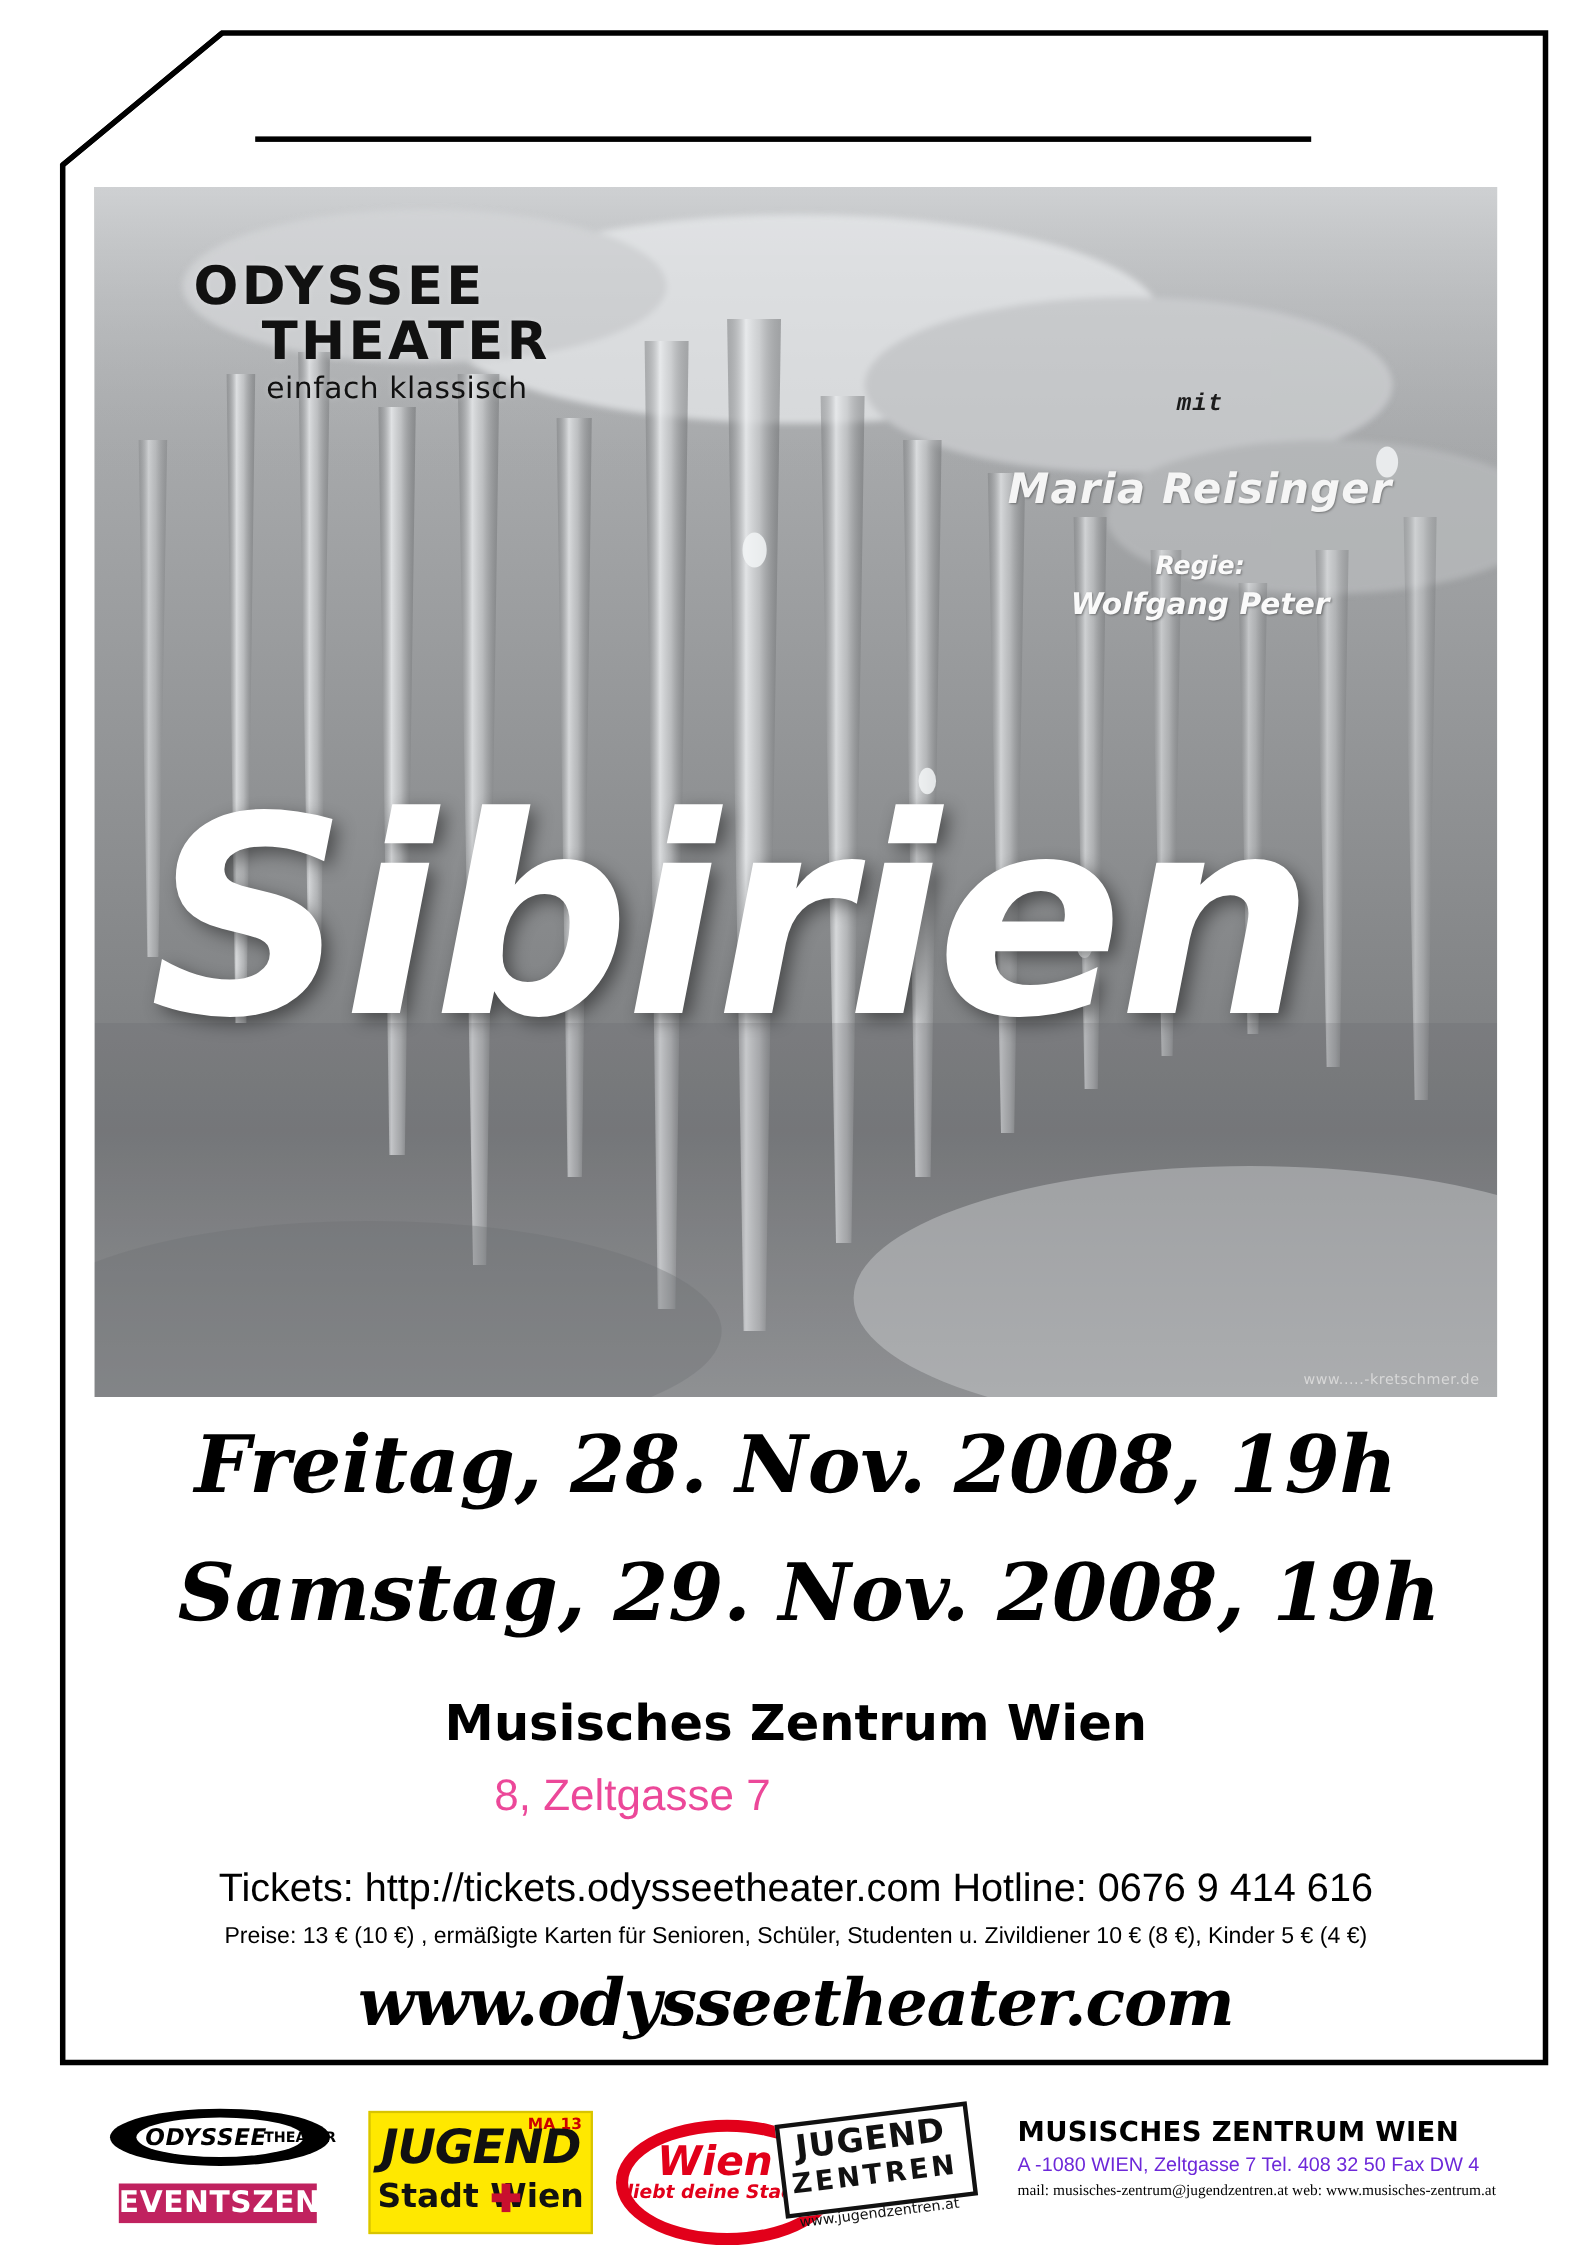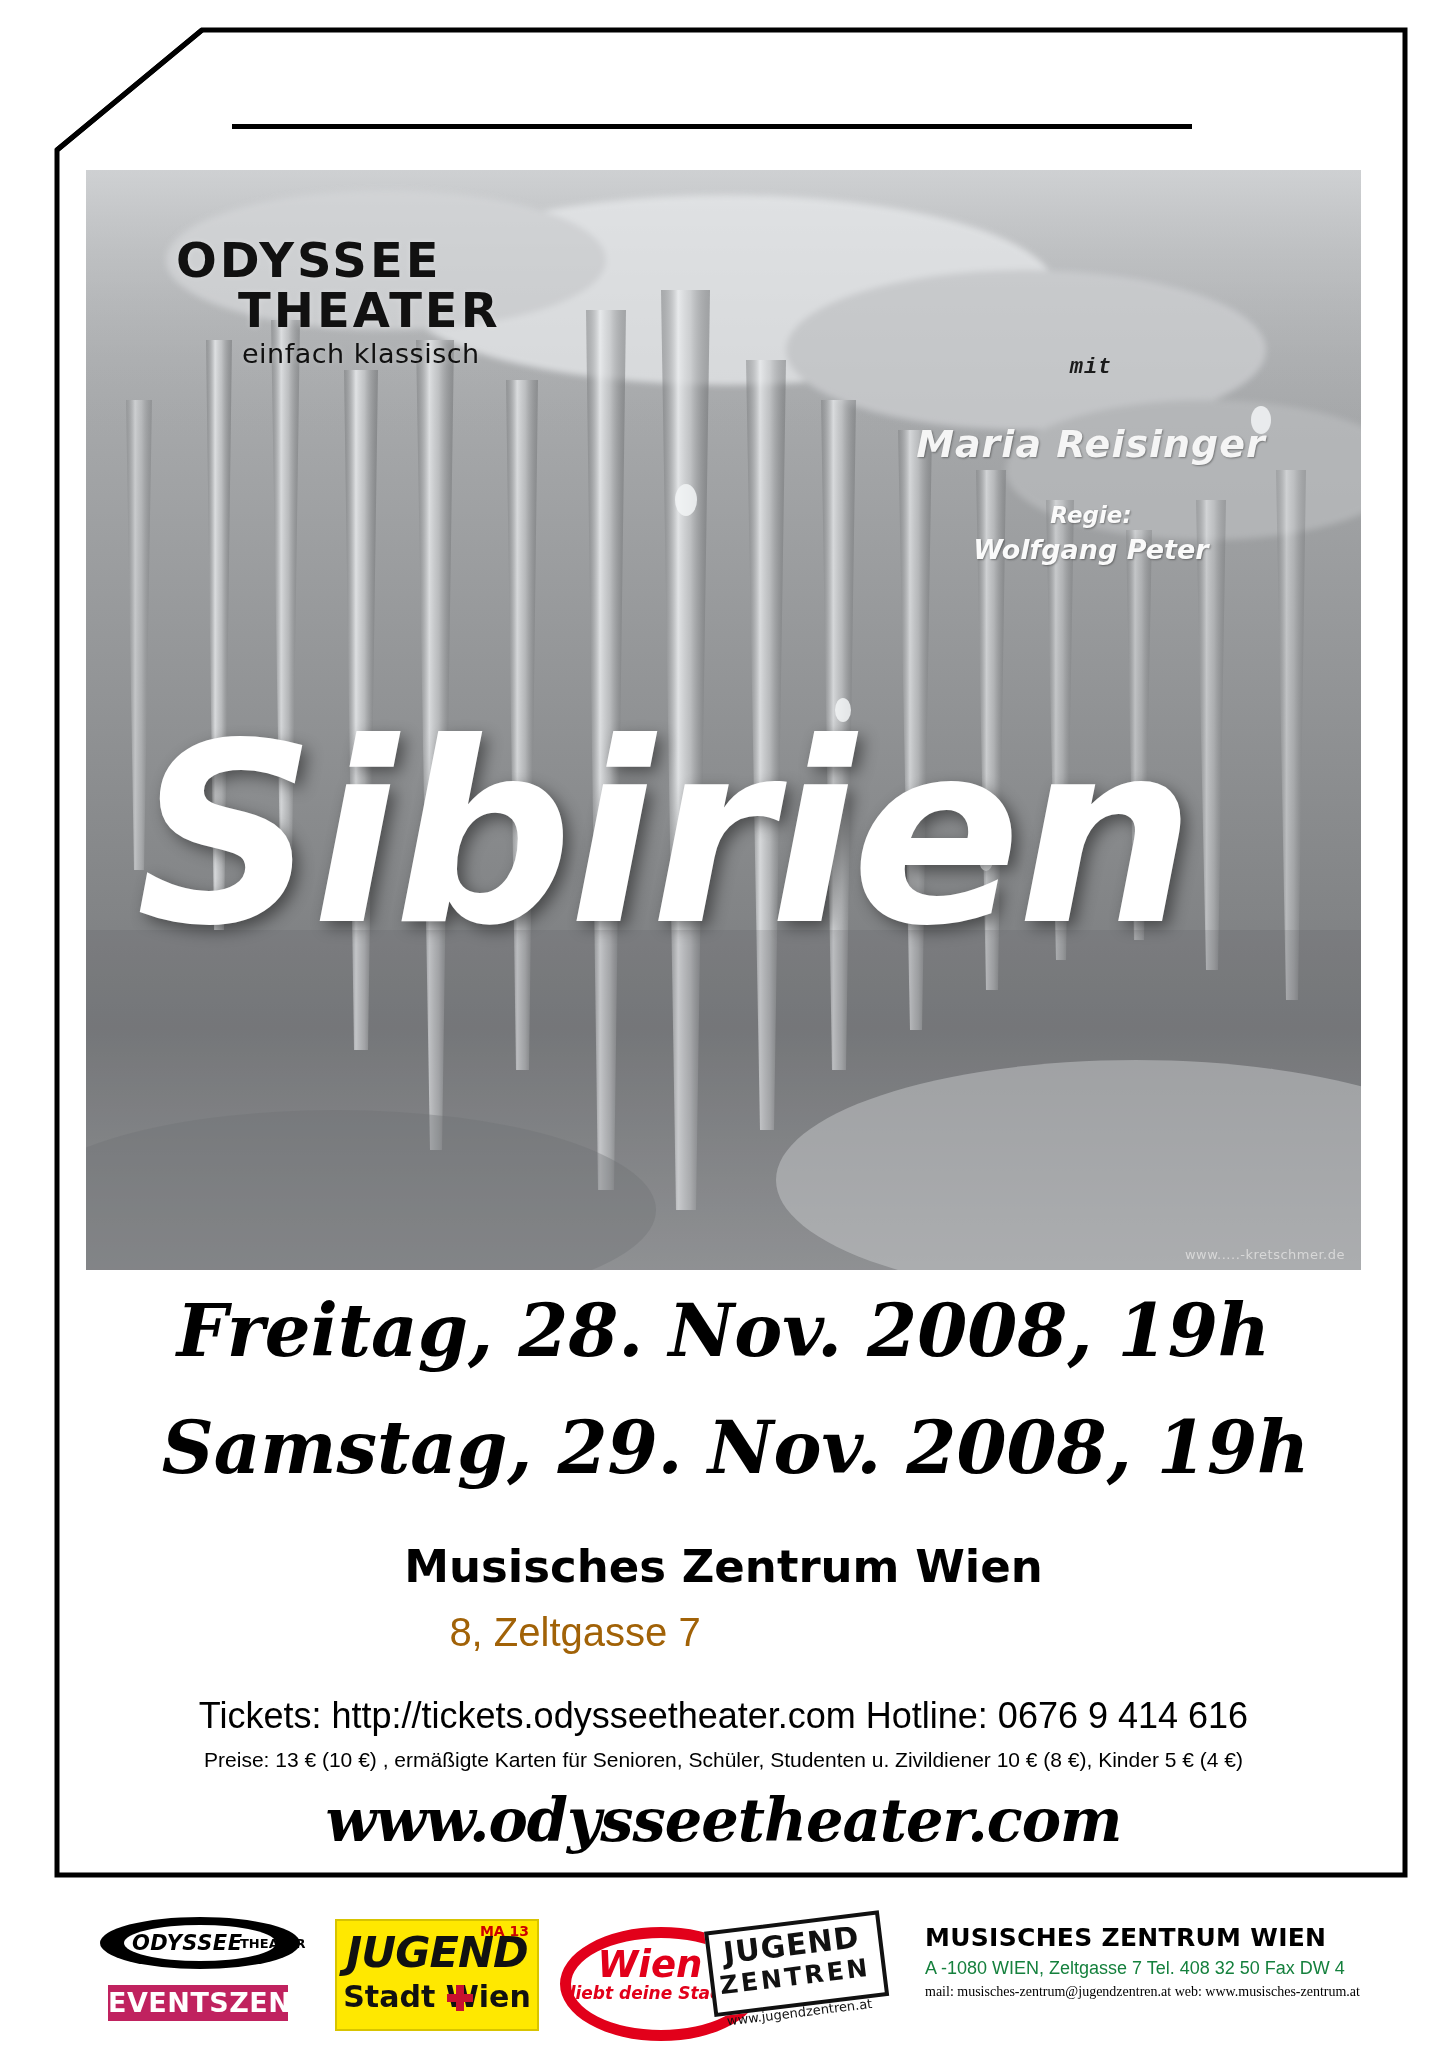--- a/index.html
+++ b/index.html
@@ -198,21 +198,21 @@
     font-size: 45px;
     color: #000;
   }
   .venue-addr {
     position: absolute;
     left: 0; top: 1610px;
     width: 1150px;
     text-align: center;
     font-family: "Liberation Sans", sans-serif;
     font-size: 40px;
-    color: #a16207;
+    color: #ec4899;
   }
 
   .tickets {
     position: absolute;
     left: 0; top: 1695px;
     width: 1447px;
     text-align: center;
     font-family: "Liberation Sans", sans-serif;
     font-size: 36px;
     color: #000;
@@ -451,21 +451,21 @@
   .mzw .t {
     font-family: "DejaVu Sans", sans-serif;
     font-weight: bold;
     font-size: 25px;
     color: #000;
     letter-spacing: .3px;
   }
   .mzw .a {
     font-family: "Liberation Sans", sans-serif;
     font-size: 18px;
-    color: #15803d;
+    color: #6d28d9;
     margin-top: 6px;
   }
   .mzw .m {
     font-family: Liberation Serif, serif;
     font-size: 14px;
     color: #000;
     margin-top: 5px;
   }
 </style>
 </head>

